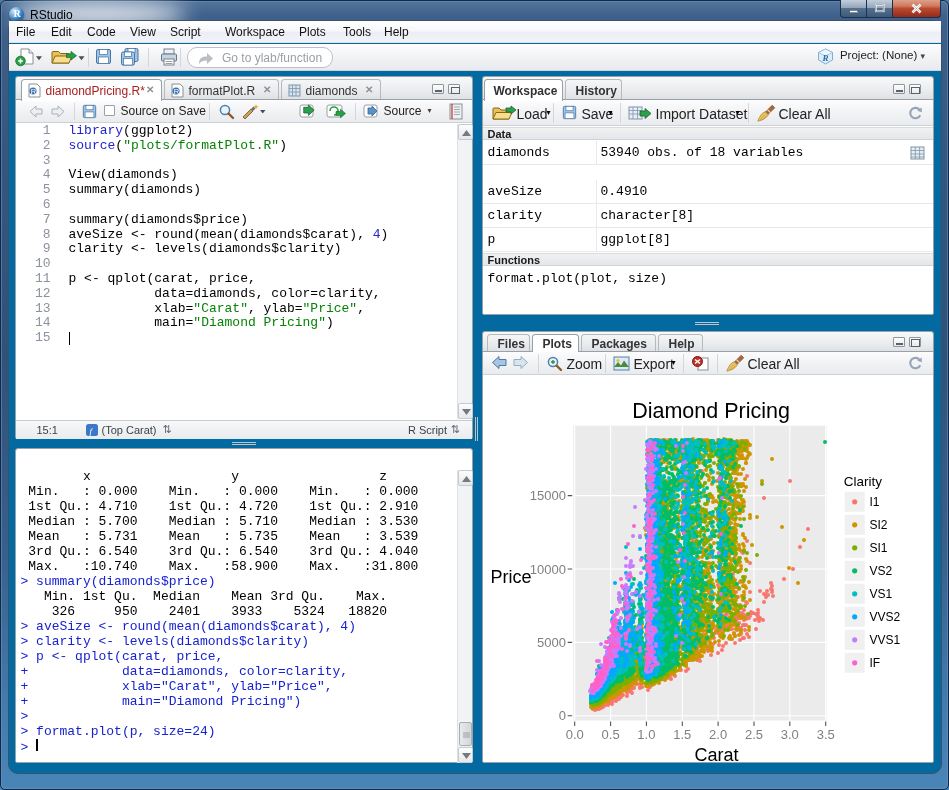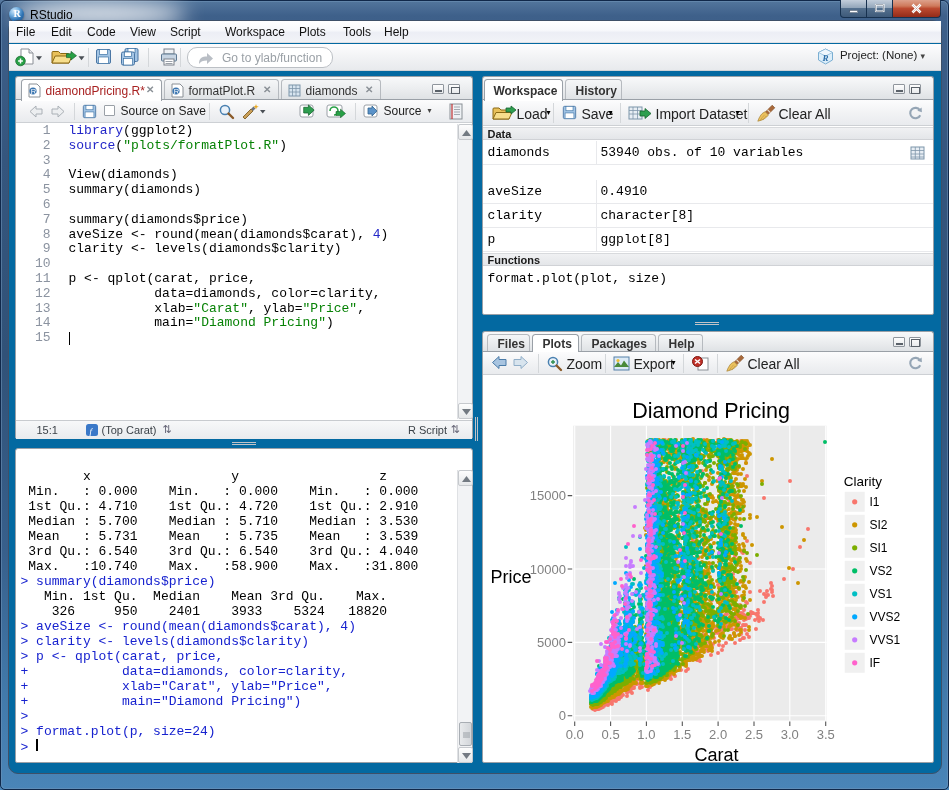--- a/index.html
+++ b/index.html
@@ -392,21 +392,21 @@
           <path d="M12.8 5.2 A 5.2 5.2 0 1 0 13.2 10.2" fill="none" stroke="#95a5b5" stroke-width="2.1"></path>
           <path d="M14.6 2.4 l.3 4.8 -4.6-1.4 z" fill="#95a5b5"></path>
         </svg>
  </div>
  <div class="shead" style="top:27px">
         <span>Data</span>
       </div>
  <div class="wrow" style="top:41px">
         <div class="vdiv"></div>
         <span class="nm">diamonds</span>
-        <span class="vl">53940 obs. of 10 variables</span>
+        <span class="vl">53940 obs. of 18 variables</span>
    <svg class="abs" style="right:8px;top:5px" width="15" height="14" viewBox="0 0 15 14">
           <rect x="1" y="1" width="13" height="12" fill="#e8eef4" stroke="#7d95aa"></rect>
           <path d="M1 4.5h13M1 8h13M1 11h13M5.3 1v12M9.6 1v12" stroke="#7d95aa" stroke-width=".8"></path>
         </svg>
       </div>
  <div class="wrow" style="top:80px">
         <div class="vdiv"></div>
         <span class="nm">aveSize</span>
         <span class="vl">0.4910</span>
       </div>

